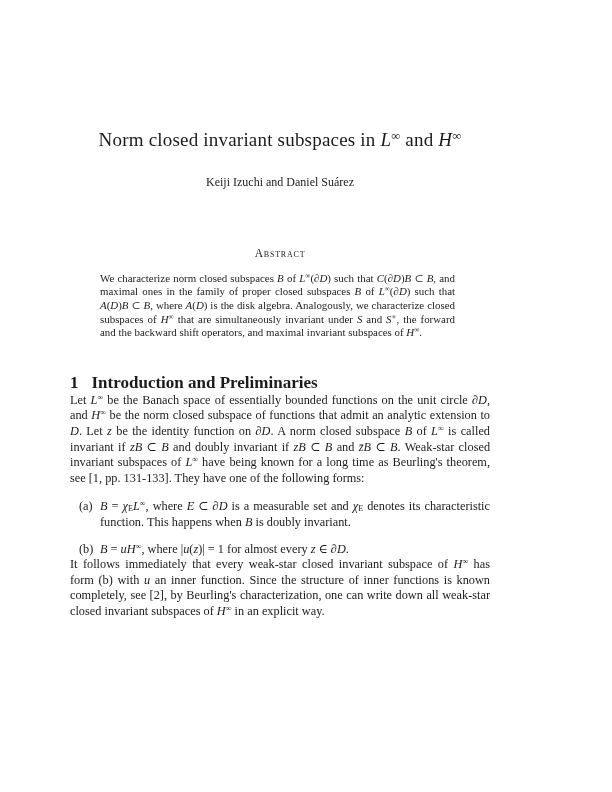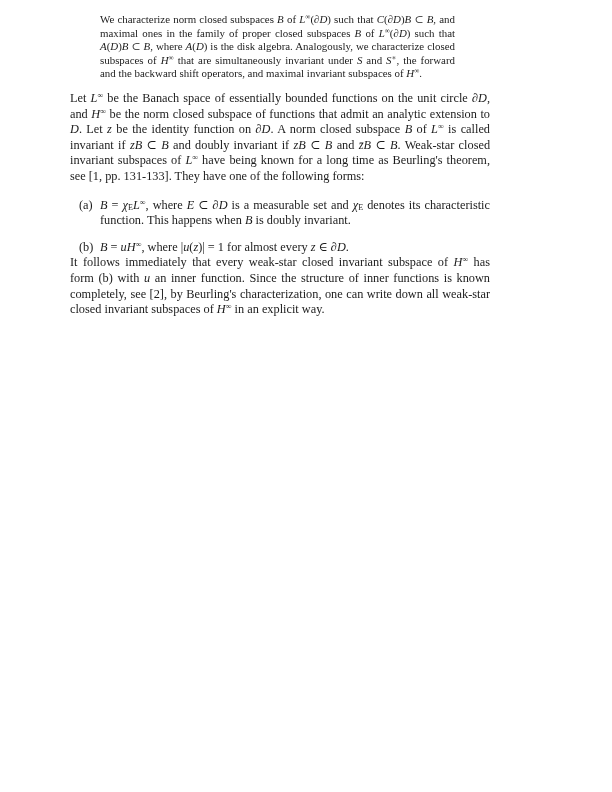--- a/index.html
+++ b/index.html
@@ -52,44 +52,50 @@
     margin-top: 33px;
     font-weight: bold;
     font-size: 17px;
   }
   .section-number { margin-right: 13px; }
   .para {
     font-size: 12.3px;
     line-height: 15.6px;
     text-align: justify;
   }
-  .para-1 { margin-top: 10px; }
+  .para-1 { }
   .para-2 { margin-top: 0; }
   .item-list { margin-top: 13px; }
   .list-item {
     display: flex;
     margin-left: 9px;
     font-size: 12.3px;
     line-height: 15.6px;
   }
   .list-item + .list-item { margin-top: 11px; }
   .list-label { width: 21px; flex-shrink: 0; }
   .list-text { flex: 1; text-align: justify; }
 </style>
 </head>
 <body>
 
 <div class="page">
   <div class="content">
 
+    <div class="title">Norm closed invariant subspaces in <i>L</i><sup>∞</sup> and <i>H</i><sup>∞</sup></div>
 
+    <div class="authors">Keiji Izuchi and Daniel Suárez</div>
 
+    <div class="abstract-heading">Abstract</div>
 
     <div class="abstract-body">We characterize norm closed subspaces <i>B</i> of <i>L</i><sup>∞</sup>(∂<i>D</i>) such that <i>C</i>(∂<i>D</i>)<i>B</i> ⊂ <i>B</i>, and maximal ones in the family of proper closed subspaces <i>B</i> of <i>L</i><sup>∞</sup>(∂<i>D</i>) such that <i>A</i>(<i>D</i>)<i>B</i> ⊂ <i>B</i>, where <i>A</i>(<i>D</i>) is the disk algebra. Analogously, we characterize closed subspaces of <i>H</i><sup>∞</sup> that are simultaneously invariant under <i>S</i> and <i>S</i><sup>∗</sup>, the forward and the backward shift operators, and maximal invariant subspaces of <i>H</i><sup>∞</sup>.</div>
 
+    <div class="section-heading">
+      <span class="section-number">1</span><span>Introduction and Preliminaries</span>
+    </div>
 
     <div class="para para-1">Let <i>L</i><sup>∞</sup> be the Banach space of essentially bounded functions on the unit circle ∂<i>D</i>, and <i>H</i><sup>∞</sup> be the norm closed subspace of functions that admit an analytic extension to <i>D</i>. Let <i>z</i> be the identity function on ∂<i>D</i>. A norm closed subspace <i>B</i> of <i>L</i><sup>∞</sup> is called invariant if <i>zB</i> ⊂ <i>B</i> and doubly invariant if <i>zB</i> ⊂ <i>B</i> and <i>z̄B</i> ⊂ <i>B</i>. Weak-star closed invariant subspaces of <i>L</i><sup>∞</sup> have being known for a long time as Beurling's theorem, see [1, pp. 131-133]. They have one of the following forms:</div>
 
     <div class="item-list">
       <div class="list-item">
         <span class="list-label">(a)</span>
         <span class="list-text"><i>B</i> = <i>χ</i><sub>E</sub><i>L</i><sup>∞</sup>, where <i>E</i> ⊂ ∂<i>D</i> is a measurable set and <i>χ</i><sub>E</sub> denotes its characteristic function. This happens when <i>B</i> is doubly invariant.</span>
       </div>
       <div class="list-item">
         <span class="list-label">(b)</span>

